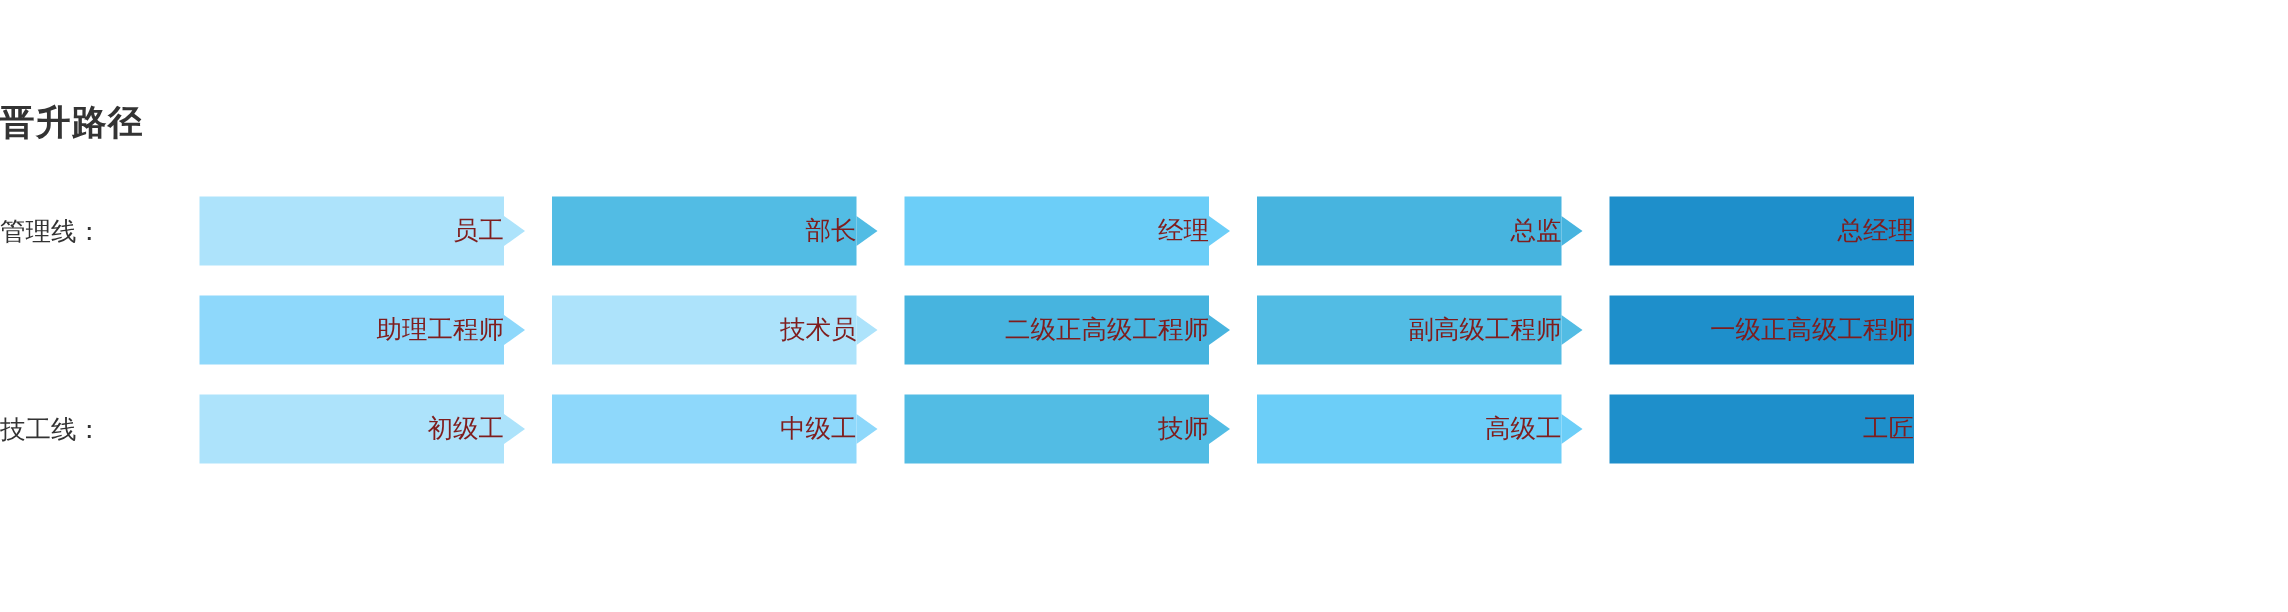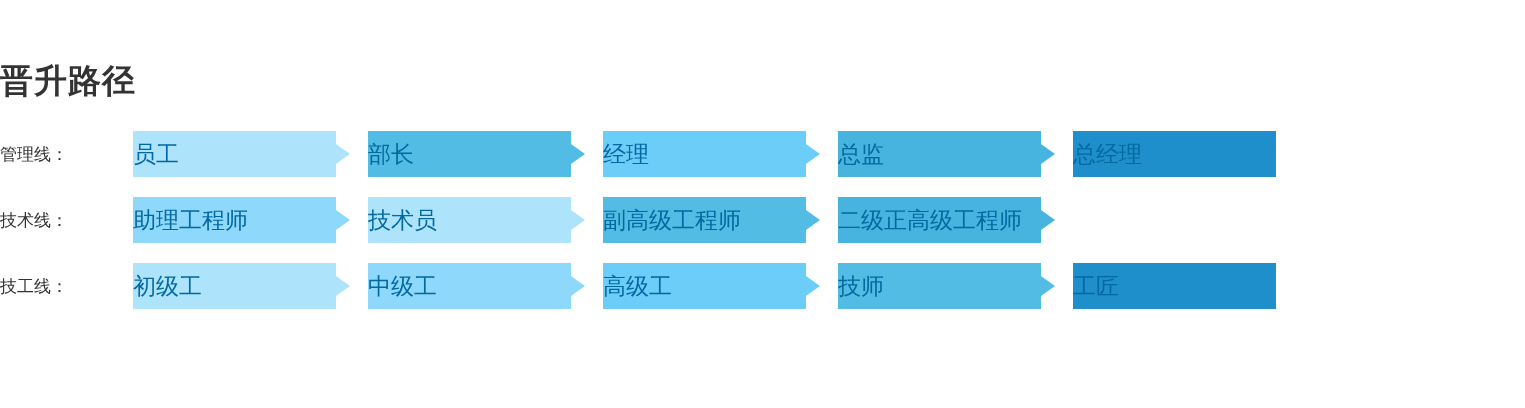--- a/index.html
+++ b/index.html
@@ -3,21 +3,21 @@
 <meta charset="utf-8">
 <style>
   html,body{margin:0;padding:0;}
   body{
     width:1525px;height:408px;background:#ffffff;
     font-family:"Liberation Sans","DejaVu Sans",sans-serif;
     overflow:hidden;position:relative;
   }
   #page-title{
     position:absolute;left:0px;top:66px;
-    font-size:33px;font-weight:bold;color:#333333;
+    font-size:23px;font-weight:bold;color:#333333;
     letter-spacing:1px;line-height:30px;white-space:nowrap;
   }
   .rows{position:absolute;left:0;top:131px;width:1525px;}
   .path-row{
     position:relative;height:46px;margin-bottom:20px;
   }
   .row-label{
     position:absolute;left:0px;top:0;height:46px;
     display:flex;align-items:center;
     font-size:17px;color:#333333;white-space:nowrap;
@@ -38,23 +38,23 @@
   }
   .stage-arrow{
     position:absolute;left:203px;top:13px;
     width:0;height:0;
     border-top:10px solid transparent;
     border-bottom:10px solid transparent;
     border-left:14px solid #8ED8FB;
   }
   .stage-label{
     position:relative;z-index:2;
-    color:#0369a1;font-size:23px;
+    color:#7f1d1d;font-size:17px;
     white-space:nowrap;line-height:46px;
-    text-align:left;width:100%;
+    text-align:right;width:100%;
   }
 </style>
 </head>
 <body>
 
 <div id="page-title">晋升路径</div>
 
 <div class="rows">
     <div class="path-row">
       <div class="row-label">管理线：</div>
@@ -79,66 +79,69 @@
           <div class="stage-arrow" style="border-left-color: rgb(71, 180, 223);"></div>
           <div class="stage-label">总监</div>
         </div>
         <div class="stage">
           <div class="stage-body" style="background: rgb(30, 143, 203);"></div>
           <div class="stage-label">总经理</div>
         </div>
       </div>
     </div>
     <div class="path-row">
-      <div class="row-label">技术线：</div>
       <div class="stages">
         <div class="stage">
           <div class="stage-body" style="background: rgb(142, 216, 251);"></div>
           <div class="stage-arrow" style="border-left-color: rgb(142, 216, 251);"></div>
           <div class="stage-label">助理工程师</div>
         </div>
         <div class="stage">
           <div class="stage-body" style="background: rgb(173, 227, 251);"></div>
           <div class="stage-arrow" style="border-left-color: rgb(173, 227, 251);"></div>
           <div class="stage-label">技术员</div>
         </div>
         <div class="stage">
+          <div class="stage-body" style="background: rgb(71, 180, 223);"></div>
+          <div class="stage-arrow" style="border-left-color: rgb(71, 180, 223);"></div>
+          <div class="stage-label">二级正高级工程师</div>
+        </div>
+        <div class="stage">
           <div class="stage-body" style="background: rgb(82, 188, 228);"></div>
           <div class="stage-arrow" style="border-left-color: rgb(82, 188, 228);"></div>
           <div class="stage-label">副高级工程师</div>
         </div>
         <div class="stage">
-          <div class="stage-body" style="background: rgb(71, 180, 223);"></div>
-          <div class="stage-arrow" style="border-left-color: rgb(71, 180, 223);"></div>
-          <div class="stage-label">二级正高级工程师</div>
+          <div class="stage-body" style="background: rgb(30, 143, 203);"></div>
+          <div class="stage-label">一级正高级工程师</div>
         </div>
       </div>
     </div>
     <div class="path-row">
       <div class="row-label">技工线：</div>
       <div class="stages">
         <div class="stage">
           <div class="stage-body" style="background: rgb(173, 227, 251);"></div>
           <div class="stage-arrow" style="border-left-color: rgb(173, 227, 251);"></div>
           <div class="stage-label">初级工</div>
         </div>
         <div class="stage">
           <div class="stage-body" style="background: rgb(142, 216, 251);"></div>
           <div class="stage-arrow" style="border-left-color: rgb(142, 216, 251);"></div>
           <div class="stage-label">中级工</div>
         </div>
         <div class="stage">
+          <div class="stage-body" style="background: rgb(82, 188, 228);"></div>
+          <div class="stage-arrow" style="border-left-color: rgb(82, 188, 228);"></div>
+          <div class="stage-label">技师</div>
+        </div>
+        <div class="stage">
           <div class="stage-body" style="background: rgb(108, 206, 248);"></div>
           <div class="stage-arrow" style="border-left-color: rgb(108, 206, 248);"></div>
           <div class="stage-label">高级工</div>
-        </div>
-        <div class="stage">
-          <div class="stage-body" style="background: rgb(82, 188, 228);"></div>
-          <div class="stage-arrow" style="border-left-color: rgb(82, 188, 228);"></div>
-          <div class="stage-label">技师</div>
         </div>
         <div class="stage">
           <div class="stage-body" style="background: rgb(30, 143, 203);"></div>
           <div class="stage-label">工匠</div>
         </div>
       </div>
     </div>
   </div>
 
 </body></html>

